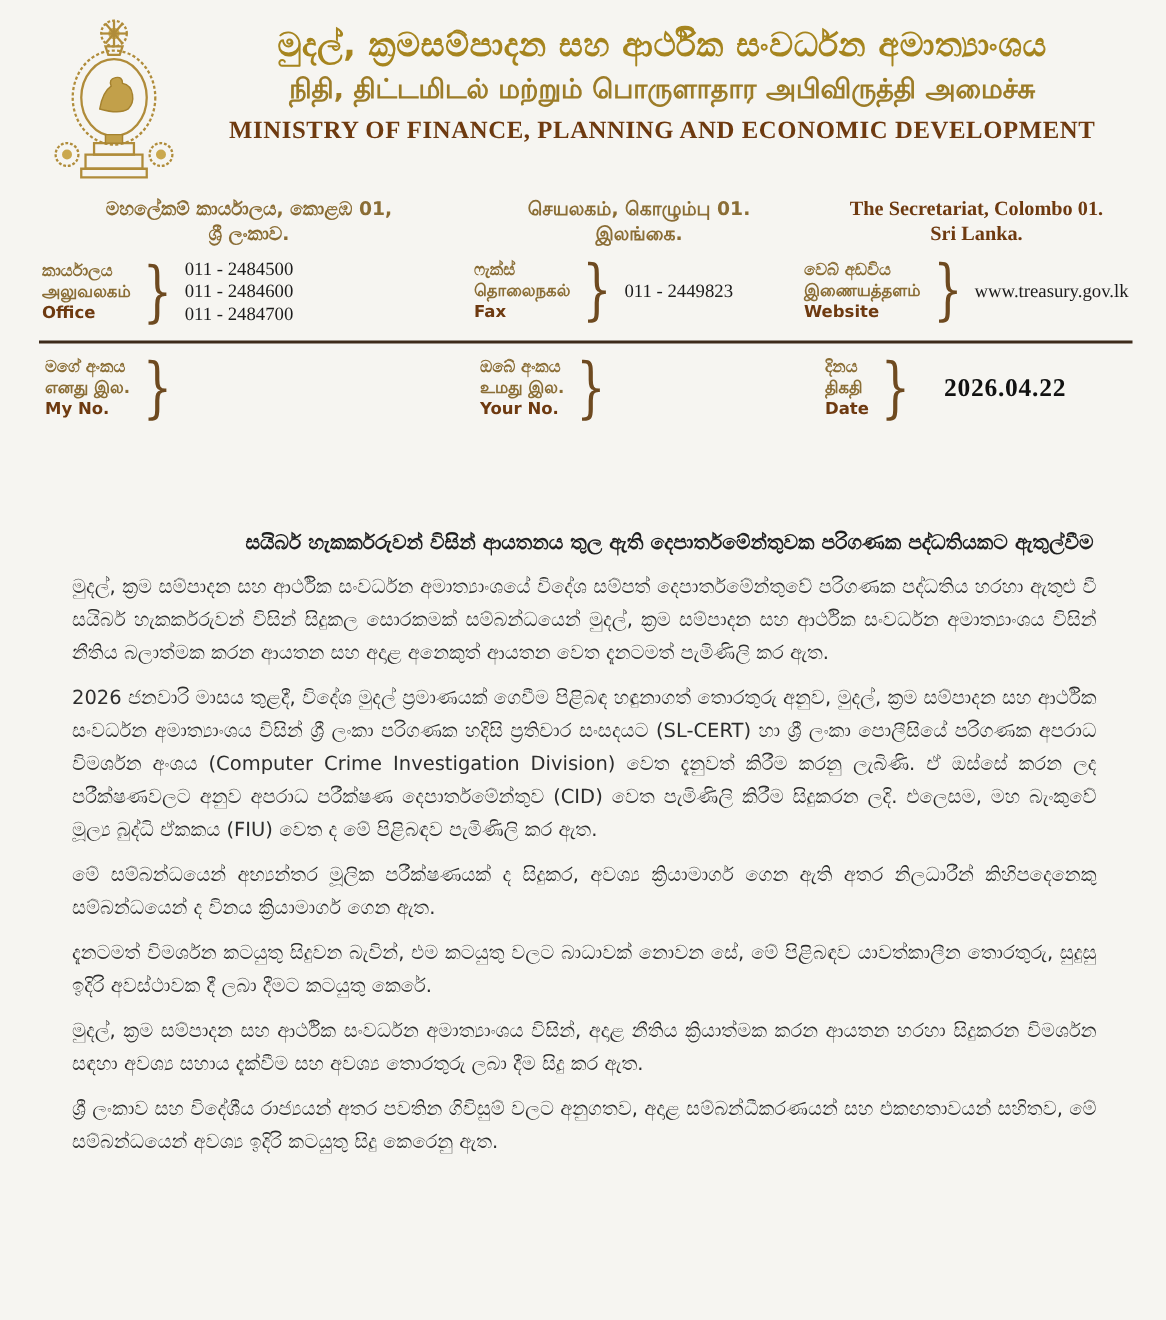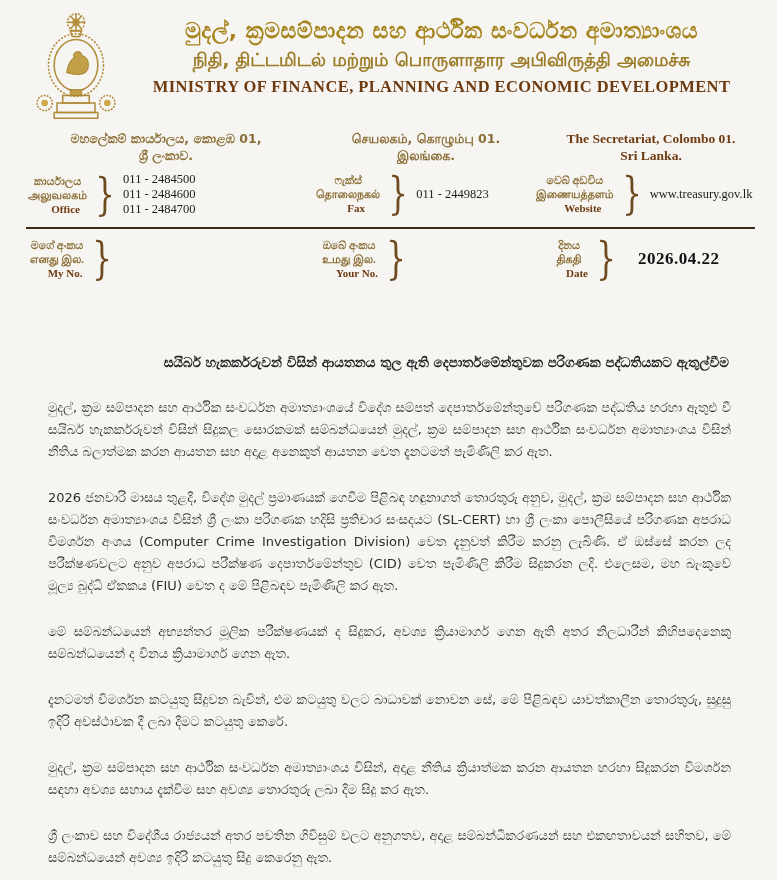--- a/index.html
+++ b/index.html
@@ -21,41 +21,41 @@
   .title-en{font-size:16.5px;font-weight:bold;color:#6e3a10;letter-spacing:.4px;line-height:26px;
             font-family:"Liberation Serif", serif;}
 
   
   .contact{display:grid;grid-template-columns:300px 220px 230px;padding:6px 12px 0 16px;}
   .col{padding-top:2px;}
   .addr{text-align:center;font-size:12.5px;color:#8a6d35;line-height:17px;font-weight:bold;}
   .addr-en{color:#6e3a10;font-family:"Liberation Serif", serif;font-size:13.5px;font-weight:bold;text-align:center;}
   .brace-group{display:flex;align-items:center;margin-top:8px;}
   .bg-left-pad{padding-left:12px;}
-  .labels{font-size:11px;color:#8a6d35;font-weight:bold;line-height:14px;text-align:center;font-family:Liberation Serif, serif;}
-  .labels .en{color:#6e3a10;margin-left:16px;}
+  .labels{font-size:11px;color:#8a6d35;font-weight:bold;line-height:14px;text-align:left;}
+  .labels .en{color:#6e3a10;}
   .brace{font-size:44px;color:#6e4a20;font-weight:400;line-height:44px;
          transform:scaleX(.7);margin:0 4px;font-family:"DejaVu Serif", serif;}
   .values{font-size:12.5px;color:#1c1c1c;line-height:15px;font-family:"Liberation Serif", serif;}
 
   
   .rule{border:none;border-top:2px solid #3d2b1a;margin:10px 22px 0 26px;}
 
   
   .refrow{display:grid;grid-template-columns:290px 230px 257px;padding:8px 16px 0 30px;}
   .ref-group{display:flex;align-items:center;}
   .ref-value{font-size:17px;color:#111;font-family:"Liberation Serif", serif;
              font-weight:bold;margin-left:14px;letter-spacing:.5px;}
 
   
   .subject{margin:70px 48px 0 48px;text-align:right;font-weight:bold;
            font-size:13.5px;color:#222;line-height:22px;}
   .body-text{margin:0 46px 0 48px;}
   .body-text p{font-size:13px;line-height:22px;color:#2e2e2e;text-align:justify;
-               margin:24px 0 0 0;}
+               margin:8px 0 0 0;}
 </style>
 </head>
 <body>
 
 <div class="page">
 
   <div class="header">
     <div class="emblem">
       <svg viewBox="0 0 100 118" width="100" height="112">
         <g fill="none" stroke="#b08c3a" stroke-width="1.6">

